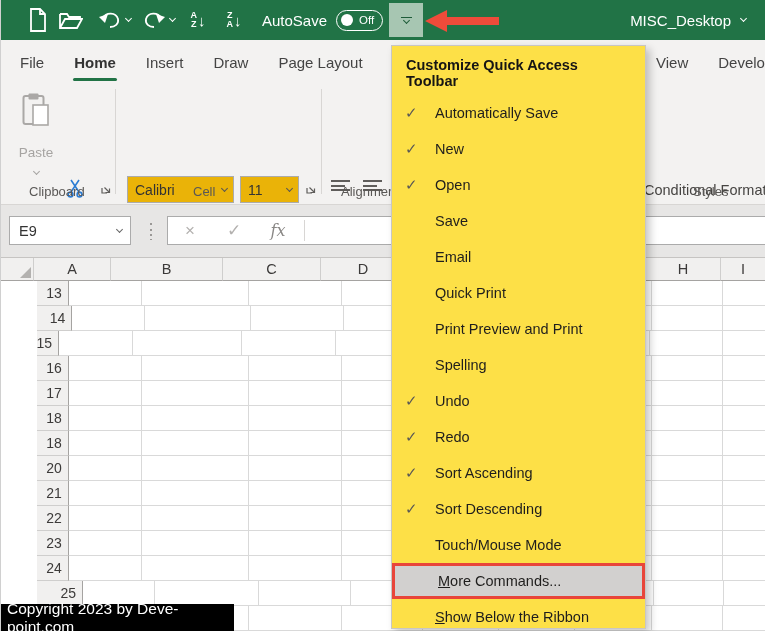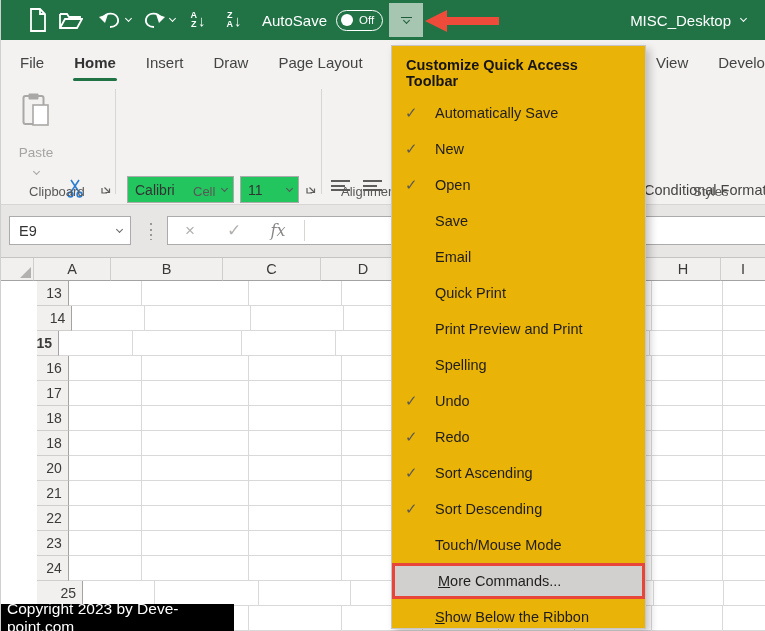--- a/index.html
+++ b/index.html
@@ -39,21 +39,21 @@
   .tabs-right { position:absolute; left:640px; top:0; height:45px; display:flex; }
   
   .ribbon { position:absolute; left:0; top:85px; width:765px; height:120px; background:#f3f2f1; border-bottom:1px solid #d8d6d4; }
   .vsep { position:absolute; top:4px; bottom:10px; width:1px; background:#d8d6d4; }
   .grp-label { position:absolute; bottom:5px; font-size:13px; color:#5a5856; }
   .launcher { position:absolute; bottom:6px; cursor:pointer; }
   .paste { position:absolute; left:12px; top:8px; width:46px; text-align:center; cursor:default; }
   .paste .lbl { font-size:13.5px; color:#a6a4a2; margin-top:15px; }
   .paste .chev { color:#a6a4a2; margin-top:2px; }
   .rb-btn { position:absolute; display:flex; align-items:center; justify-content:center; cursor:pointer; }
-  .combo { position:absolute; background:#22c55e; border:1px solid #ababab; display:flex; align-items:center; font-size:14px; color:#333; padding-left:7px; cursor:pointer; }
+  .combo { position:absolute; background:#eab308; border:1px solid #ababab; display:flex; align-items:center; font-size:14px; color:#333; padding-left:7px; cursor:pointer; }
   .combo .chev { position:absolute; right:6px; color:#555; margin-top:-2px; }
   .fmt-b { font-weight:bold; font-size:16px; color:#444; font-family:"Liberation Serif",serif; }
   .fmt-i { font-style:italic; font-size:16px; color:#444; font-family:"Liberation Serif",serif; }
   .fmt-u { text-decoration:underline; font-size:16px; color:#444; font-family:"Liberation Serif",serif; }
   .grow { position:relative; font-size:17px; color:#444; font-family:"Liberation Serif",serif; }
   .grow .caret, .shrink .caret { position:absolute; right:-8px; top:-1px; width:5px; height:5px; border-right:1.6px solid #2b7cd3; border-bottom:1.6px solid #2b7cd3; }
   .grow .caret { transform:rotate(-135deg); }
   .shrink { position:relative; font-size:14px; color:#444; font-family:"Liberation Serif",serif; }
   .shrink .caret { transform:rotate(45deg); top:2px; }
   .borders-ico { width:15px; height:15px; border:1px dashed #767674; border-bottom:2px solid #444; display:inline-block; }
@@ -78,21 +78,21 @@
   
   .grid { position:absolute; left:0; top:258px; width:765px; height:373px; background:#fff; }
   .gh-row { display:flex; height:23px; }
   .gh { background:#f1f0ef; border-right:1px solid #cfcecd; border-bottom:1px solid #a5a3a1; display:flex; align-items:center; justify-content:center; font-size:14.5px; color:#3c3a39; cursor:pointer; }
   .gh.corner { position:relative; cursor:pointer; }
   .gh.corner::after { content:""; position:absolute; right:2px; bottom:2px; width:0; height:0; border-left:11px solid transparent; border-bottom:11px solid #b3b1af; }
   .g-row { display:flex; height:25px;margin-left:36px; }
   .rh { background:#f1f0ef; border-right:1px solid #a5a3a1; border-bottom:1px solid #cfcecd; display:flex; align-items:center; justify-content:flex-end; padding-right:6px; font-size:14px; color:#3c3a39; cursor:pointer; }
   .cell { background:#fff; border-right:1px solid #d9d9d9; border-bottom:1px solid #d9d9d9; cursor:cell; }
   
-  .menu { position:absolute; left:390px; top:45px; width:255px; height:584px; background:#eab308; border:1px solid #c8c6c4; box-shadow:4px 4px 8px rgba(0,0,0,.22); z-index:20; }
+  .menu { position:absolute; left:390px; top:45px; width:255px; height:584px; background:#fde047; border:1px solid #c8c6c4; box-shadow:4px 4px 8px rgba(0,0,0,.22); z-index:20; }
   .menu-header { padding:11px 14px 6px 14px; font-size:14.5px; font-weight:bold; color:#161514; }
   .menu-item { height:36px; display:flex; align-items:center; font-size:14.5px; color:#1f1e1d; cursor:pointer; }
   .menu-item .ck { width:30px; margin-left:13px; font-size:15px; color:#5a5856; }
   .menu-item.highlighted { background:var(--menu-hl-bg); border:3px solid var(--menu-hl-bd); }
   .menu-item u { text-decoration:underline; }
   
   .copyright { position:absolute; left:0; top:604px; width:233px; height:27px; background:#000; color:#fff; font-size:15.5px; display:flex; align-items:center; padding-left:6px; z-index:15; }
 </style>
 </head>
 <body>
@@ -375,21 +375,21 @@
         <div class="cell" style="width: 112px;"></div>
         <div class="cell" style="width: 98px;"></div>
         <div class="cell" style="width: 85px;"></div>
         <div class="cell" style="width: 80px;"></div>
         <div class="cell" style="width: 80px;"></div>
         <div class="cell" style="width: 80px;"></div>
         <div class="cell" style="width: 75px;"></div>
         <div class="cell" style="width: 45px;"></div>
       </div>
       <div class="g-row">
-        <div class="rh" style="width: 22px; font-weight: bold;">15</div>
+        <div class="rh" style="width: 22px;">15</div>
         <div class="cell" style="width: 77px;"></div>
         <div class="cell" style="width: 112px;"></div>
         <div class="cell" style="width: 98px;"></div>
         <div class="cell" style="width: 85px;"></div>
         <div class="cell" style="width: 80px;"></div>
         <div class="cell" style="width: 80px;"></div>
         <div class="cell" style="width: 80px;"></div>
         <div class="cell" style="width: 75px;"></div>
         <div class="cell" style="width: 45px;"></div>
       </div>

